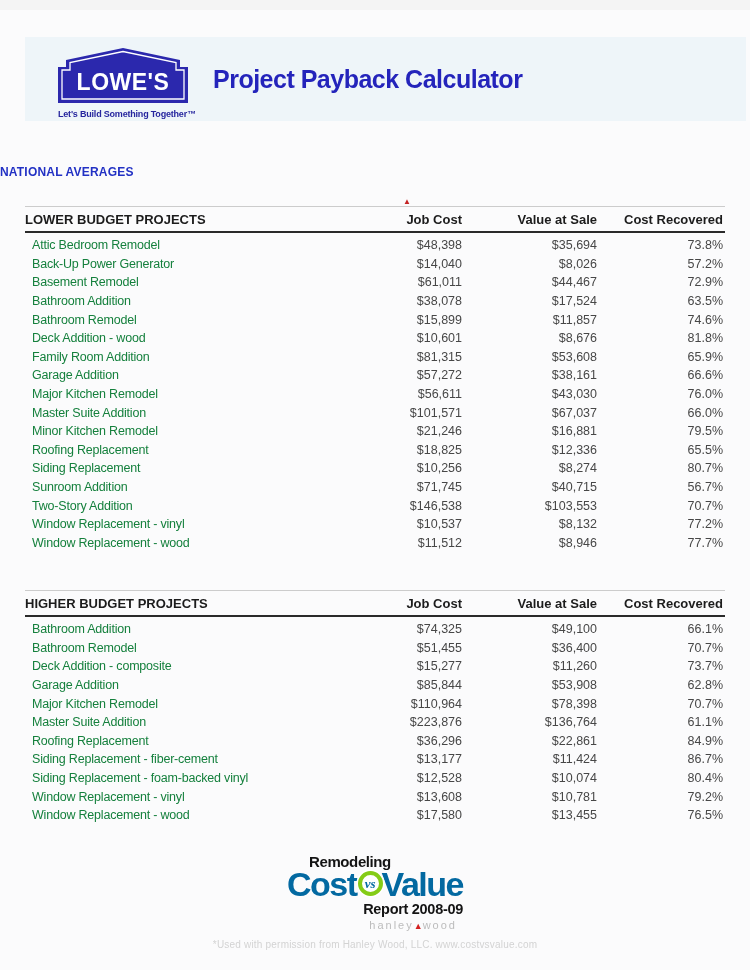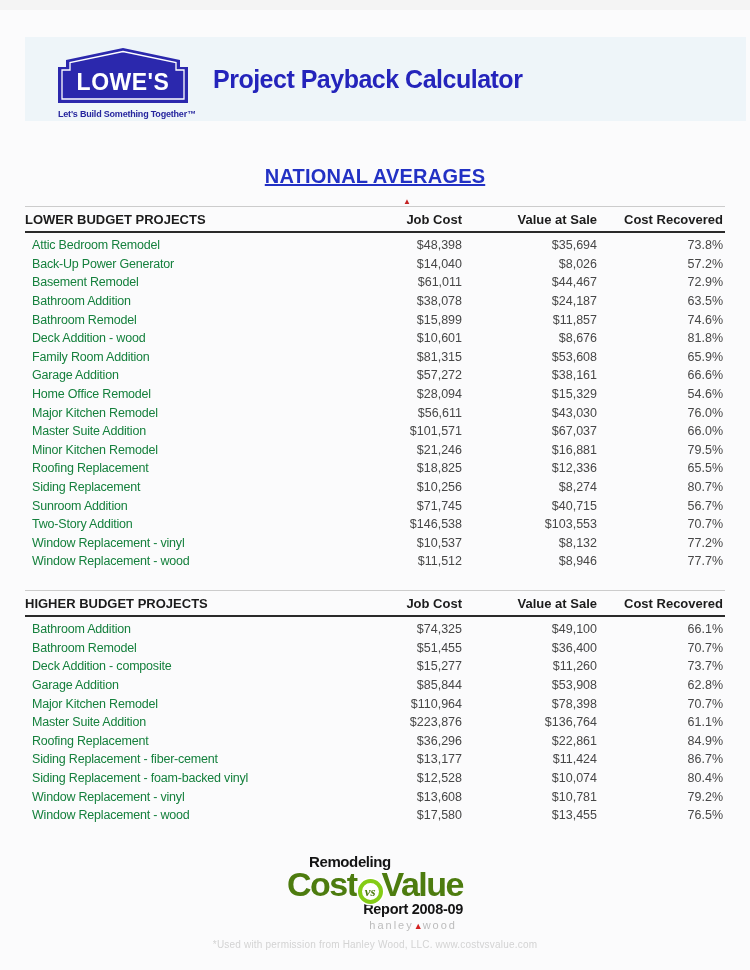--- a/index.html
+++ b/index.html
@@ -20,22 +20,22 @@
     margin-top:2px; font-size:9px; font-weight:bold; color:#26269e;
     letter-spacing:-0.2px; white-space:nowrap;
   }
   .banner-title {
     position:absolute; left:188px; top:28px; font-size:25px; font-weight:bold;
     color:#2424bb; letter-spacing:-0.5px;
   }
 
   
   .section-heading {
-    position:absolute; top:155px; left:0; width:100%; text-align:center;
-    font-size:20px; font-weight:bold; color:#2231c4; letter-spacing:0.2px;text-decoration:underline;
+    position:absolute; top:155px; left:0; width:100%; text-align:left;
+    font-size:12px; font-weight:bold; color:#2231c4; letter-spacing:0.2px;
   }
 
   
   .data-table { position:absolute; left:25px; width:700px; }
   .table-0 { top:196px; }
   .table-1 { top:580px; }
   .thead {
     display:flex; align-items:flex-end;
     border-top:1px solid #cccccc; border-bottom:2.5px solid #2a2a2a;
     padding:5px 0 4px 0;
@@ -59,22 +59,22 @@
   .cvv {
     position:absolute; top:843px; left:0; width:100%;
     display:flex; flex-direction:column; align-items:center;
   }
   .cvv-inner { display:flex; flex-direction:column; }
   .cvv-remodeling {
     font-size:15px; font-weight:bold; color:#141414; letter-spacing:-0.4px;
     margin-left:22px; margin-bottom:-5px;
   }
   .cvv-main {
-    display:flex; align-items:flex-end;
-    font-size:34px; font-weight:bold; color:#4d7c0f; letter-spacing:-1.5px;
+    display:flex; align-items:flex-start;
+    font-size:34px; font-weight:bold; color:#0369a1; letter-spacing:-1.5px;
   }
   .cvv-vs {
     flex:0 0 auto; width:25px; height:25px; margin:6px -1px 0 1px;
     border:4px solid #84cc16; border-radius:50%; background:#fff;
     box-shadow:0 0 0 1.5px #fff;
     display:flex; align-items:center; justify-content:center;
     font-size:13px; font-style:italic; font-weight:bold;
     font-family:"Liberation Serif", serif; letter-spacing:0; z-index:1;
   }
   .cvv-report {
@@ -144,21 +144,21 @@
   <div class="tr">
     <div class="td col-name">Basement Remodel</div>
     <div class="td col-num col-job">$61,011</div>
     <div class="td col-num col-sale">$44,467</div>
     <div class="td col-num col-recov">72.9%</div>
   </div>
 
   <div class="tr">
     <div class="td col-name">Bathroom Addition</div>
     <div class="td col-num col-job">$38,078</div>
-    <div class="td col-num col-sale">$24,187</div>
+    <div class="td col-num col-sale">$17,524</div>
     <div class="td col-num col-recov">63.5%</div>
   </div>
 
   <div class="tr">
     <div class="td col-name">Bathroom Remodel</div>
     <div class="td col-num col-job">$15,899</div>
     <div class="td col-num col-sale">$11,857</div>
     <div class="td col-num col-recov">74.6%</div>
   </div>
 
@@ -176,26 +176,20 @@
     <div class="td col-num col-recov">65.9%</div>
   </div>
 
   <div class="tr">
     <div class="td col-name">Garage Addition</div>
     <div class="td col-num col-job">$57,272</div>
     <div class="td col-num col-sale">$38,161</div>
     <div class="td col-num col-recov">66.6%</div>
   </div>
 
-  <div class="tr">
-    <div class="td col-name">Home Office Remodel</div>
-    <div class="td col-num col-job">$28,094</div>
-    <div class="td col-num col-sale">$15,329</div>
-    <div class="td col-num col-recov">54.6%</div>
-  </div>
 
   <div class="tr">
     <div class="td col-name">Major Kitchen Remodel</div>
     <div class="td col-num col-job">$56,611</div>
     <div class="td col-num col-sale">$43,030</div>
     <div class="td col-num col-recov">76.0%</div>
   </div>
 
   <div class="tr">
     <div class="td col-name">Master Suite Addition</div>

